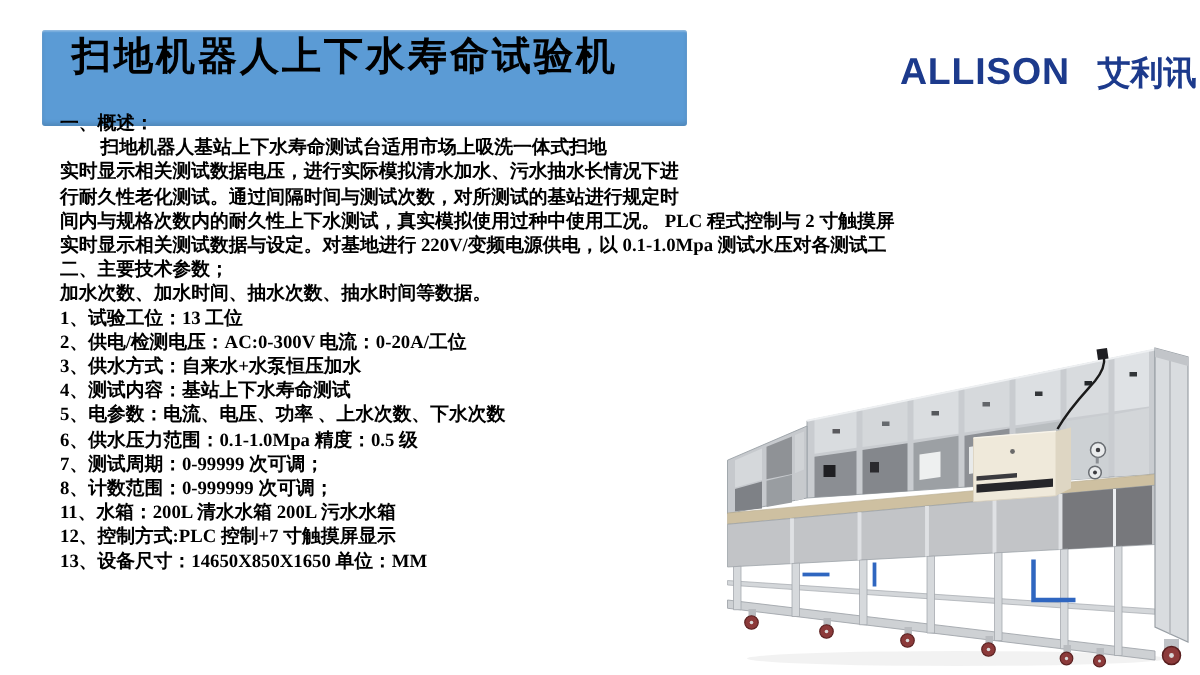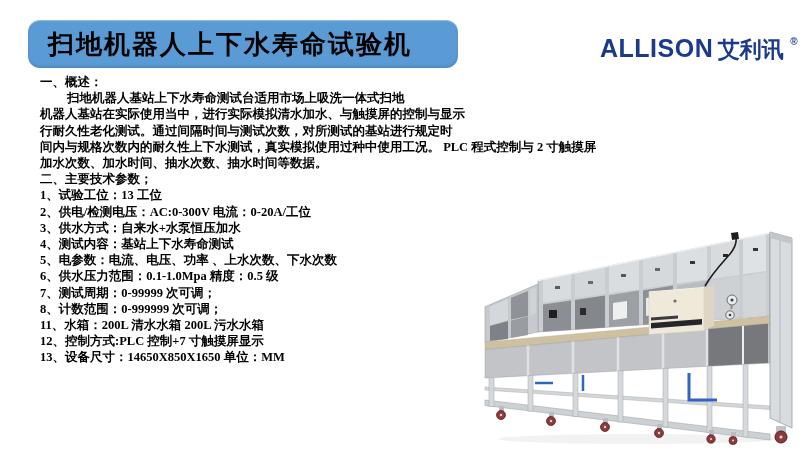--- a/index.html
+++ b/index.html
@@ -2,37 +2,37 @@
 <html><head>
 <meta charset="utf-8">
 <style>
   html,body{margin:0;padding:0;}
   body{
     width:800px;height:450px;background:#ffffff;position:relative;overflow:hidden;
     font-family:"Liberation Serif","DejaVu Serif",serif;color:#000;
   }
   
   .title-pill{
-    position:absolute;left:28px;top:20px;width:430px;height:48px;
-    background:#5b9bd5;border-radius:12px;
+    position:absolute;left:28px;top:20px;width:430px;height:64px;
+    background:#5b9bd5;border-radius:2px;
     box-shadow:inset 0 -2px 3px rgba(0,0,0,0.12), inset 0 1px 1px rgba(255,255,255,0.35);
-    display:flex;align-items:center;
+    display:flex;align-items:flex-start;
   }
   .title-pill .title-text{
     font-family:"DejaVu Sans","Liberation Sans",sans-serif;
     font-weight:900;font-size:26px;letter-spacing:2px;color:#000;
     padding-left:20px;white-space:nowrap;
   }
   
   .logo{
     position:absolute;left:600px;top:34px;white-space:nowrap;
     color:#1c3a8c;font-family:"Liberation Sans","DejaVu Sans",sans-serif;
   }
   .logo .en{font-size:25px;font-weight:900;letter-spacing:0.5px;}
-  .logo .cn{font-size:22px;font-weight:800;margin-left:0;}
+  .logo .cn{font-size:22px;font-weight:800;margin-left:14px;}
   .logo .reg{font-size:10px;font-weight:700;position:relative;top:-12px;left:2px;}
   
   .text-col{
     position:absolute;left:40px;top:74px;width:600px;
     font-size:12.5px;line-height:16.2px;font-weight:700;
   }
   .text-col div{white-space:nowrap;}
   .indent{padding-left:27px;}
   
   .photo{
@@ -48,25 +48,26 @@
 
 <div class="logo">
   <span class="en">ALLISON</span>
   <span class="cn">艾利讯</span>
   <span class="reg">®</span>
 </div>
 
 <div class="text-col">
   <div>一、概述：</div>
   <div class="indent">扫地机器人基站上下水寿命测试台适用市场上吸洗一体式扫地</div>
-  <div>机器人基站在实际使用当中，进行实际模拟清水加水、与触摸屏的控制与显示</div>
+  <div>实时显示相关测试数据电压，进行实际模拟清水加水、污水抽水长情况下进</div>
   <div>行耐久性老化测试。通过间隔时间与测试次数，对所测试的基站进行规定时</div>
   <div>间内与规格次数内的耐久性上下水测试，真实模拟使用过种中使用工况。 PLC 程式控制与 2 寸触摸屏</div>
+  <div>实时显示相关测试数据与设定。对基地进行 220V/变频电源供电，以 0.1-1.0Mpa 测试水压对各测试工</div>
+  <div>二、主要技术参数；</div>
   <div>加水次数、加水时间、抽水次数、抽水时间等数据。</div>
-  <div>二、主要技术参数；</div>
   <div>1、试验工位：13 工位</div>
   <div>2、供电/检测电压：AC:0-300V 电流：0-20A/工位</div>
   <div>3、供水方式：自来水+水泵恒压加水</div>
   <div>4、测试内容：基站上下水寿命测试</div>
   <div>5、电参数：电流、电压、功率 、上水次数、下水次数</div>
   <div>6、供水压力范围：0.1-1.0Mpa 精度：0.5 级</div>
   <div>7、测试周期：0-99999 次可调；</div>
   <div>8、计数范围：0-999999 次可调；</div>
   <div>11、水箱：200L 清水水箱 200L 污水水箱</div>
   <div>12、控制方式:PLC 控制+7 寸触摸屏显示</div>

